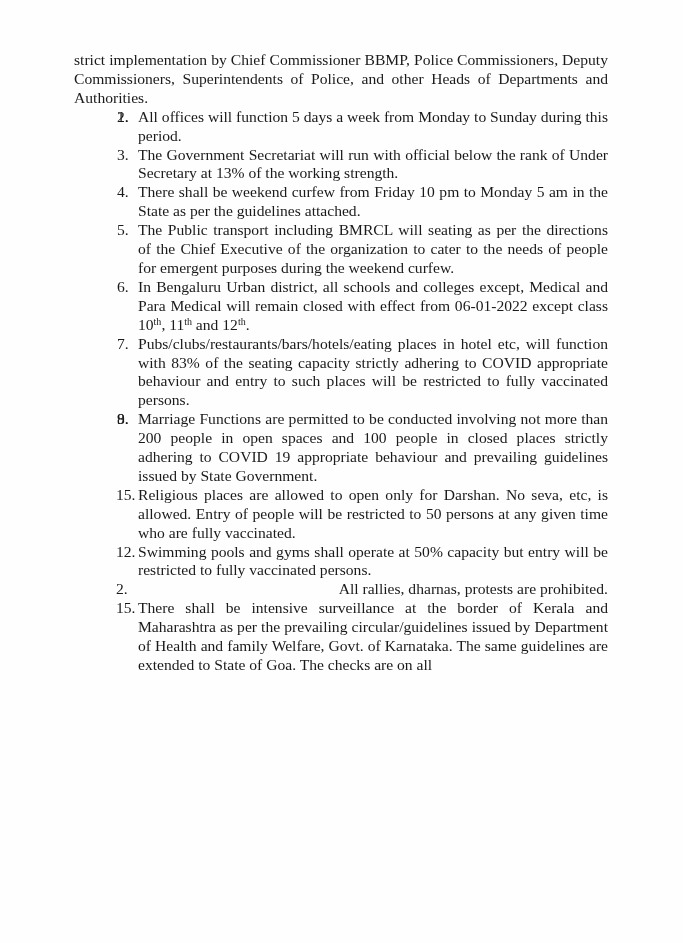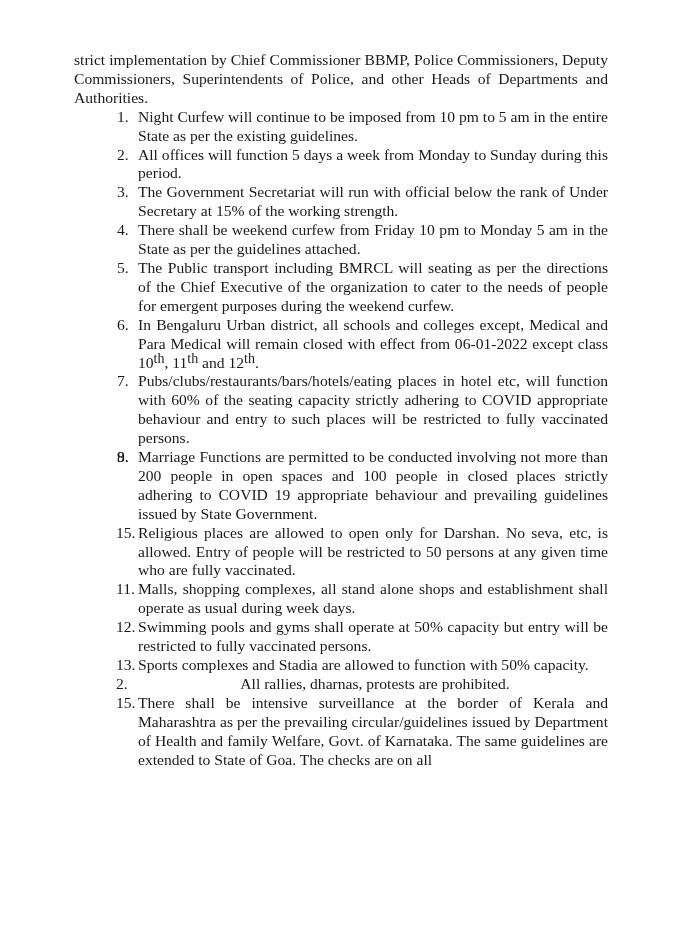--- a/index.html
+++ b/index.html
@@ -12,82 +12,73 @@
   .content {
     position: absolute; left: 74px; top: 51px; width: 534px;
     font-size: 15.6px; line-height: 18.9px;
   }
   .intro { text-align: justify; margin: 0; }
   ol.items { list-style: none; margin: 0; padding: 0; }
   .item { position: relative; padding-left: 64px; text-align: justify; }
   .num { position: absolute; left: 43px; top: 0; }
   .num.wide { left: 42px; }
   .item .text { display: block; text-align: justify; }
-  .item.no-justify .text { text-align: center; }
-  sup { font-size: 14px; line-height: 0; vertical-align: 5px; margin-top: 34px; }
+  .item.no-justify .text { text-align: right; }
+  sup { font-size: 10px; line-height: 0; vertical-align: 5px; margin-top: 34px; }
   .item-14 .text { padding-left: 4px; }
 </style>
 </head>
 <body>
 
 <div class="page">
   <div class="content">
     <p class="intro">strict implementation by Chief Commissioner BBMP, Police Commissioners, Deputy Commissioners, Superintendents of Police, and other Heads of Departments and Authorities.</p>
 
     <ol class="items">
       <li class="item">
         <span class="num">1.</span>
-        <span class="text">Night Curfew will continue to be imposed from 10 pm to 5 am in the entire State as per the existing guidelines.</span>
       </li>
       <li class="item">
         <span class="num">2.</span>
         <span class="text">All offices will function 5 days a week from Monday to Sunday during this period.</span>
       </li>
       <li class="item">
         <span class="num">3.</span>
-        <span class="text">The Government Secretariat will run with official below the rank of Under Secretary at 15% of the working strength.</span>
+        <span class="text">The Government Secretariat will run with official below the rank of Under Secretary at 13% of the working strength.</span>
       </li>
       <li class="item">
         <span class="num">4.</span>
         <span class="text">There shall be weekend curfew from Friday 10 pm to Monday 5 am in the State as per the guidelines attached.</span>
       </li>
       <li class="item">
         <span class="num">5.</span>
         <span class="text">The Public transport including BMRCL will seating as per the directions of the Chief Executive of the organization to cater to the needs of people for emergent purposes during the weekend curfew.</span>
       </li>
       <li class="item">
         <span class="num">6.</span>
         <span class="text"><span>In Bengaluru Urban district, all schools and colleges except, Medical and Para Medical will remain closed with effect from 06-01-2022 except class 10</span><sup>th</sup><span>, 11</span><sup>th</sup><span> and 12</span><sup>th</sup><span>.</span></span>
       </li>
       <li class="item">
         <span class="num">7.</span>
-        <span class="text">Pubs/clubs/restaurants/bars/hotels/eating places in hotel etc, will function with 60% of the seating capacity strictly adhering to COVID appropriate behaviour and entry to such places will be restricted to fully vaccinated persons.</span>
+        <span class="text">Pubs/clubs/restaurants/bars/hotels/eating places in hotel etc, will function with 83% of the seating capacity strictly adhering to COVID appropriate behaviour and entry to such places will be restricted to fully vaccinated persons.</span>
       </li>
       <li class="item">
         <span class="num">8.</span>
       </li>
       <li class="item">
         <span class="num">9.</span>
         <span class="text">Marriage Functions are permitted to be conducted involving not more than 200 people in open spaces and 100 people in closed places strictly adhering to COVID 19 appropriate behaviour and prevailing guidelines issued by State Government.</span>
       </li>
       <li class="item">
         <span class="num wide">15.</span>
         <span class="text">Religious places are allowed to open only for Darshan. No seva, etc, is allowed.  Entry of people will be restricted to 50 persons at any given time who are fully vaccinated.</span>
       </li>
       <li class="item">
-        <span class="num wide">11.</span>
-        <span class="text">Malls, shopping complexes, all stand alone shops and establishment shall operate as usual during week days.</span>
-      </li>
-      <li class="item">
         <span class="num wide">12.</span>
         <span class="text">Swimming pools and gyms shall operate at 50% capacity but entry will be restricted to fully vaccinated persons.</span>
-      </li>
-      <li class="item">
-        <span class="num wide">13.</span>
-        <span class="text">Sports complexes and Stadia are allowed to function with 50% capacity.</span>
       </li>
       <li class="item item-14 no-justify">
         <span class="num wide">2.</span>
         <span class="text">All rallies, dharnas, protests are prohibited.</span>
       </li>
       <li class="item">
         <span class="num wide">15.</span>
         <span class="text">There shall be intensive surveillance at the border of Kerala and Maharashtra as per the prevailing circular/guidelines issued by Department of Health and family Welfare, Govt. of Karnataka. The same guidelines are extended to State of Goa.  The checks are on all</span>
       </li>
     </ol>

